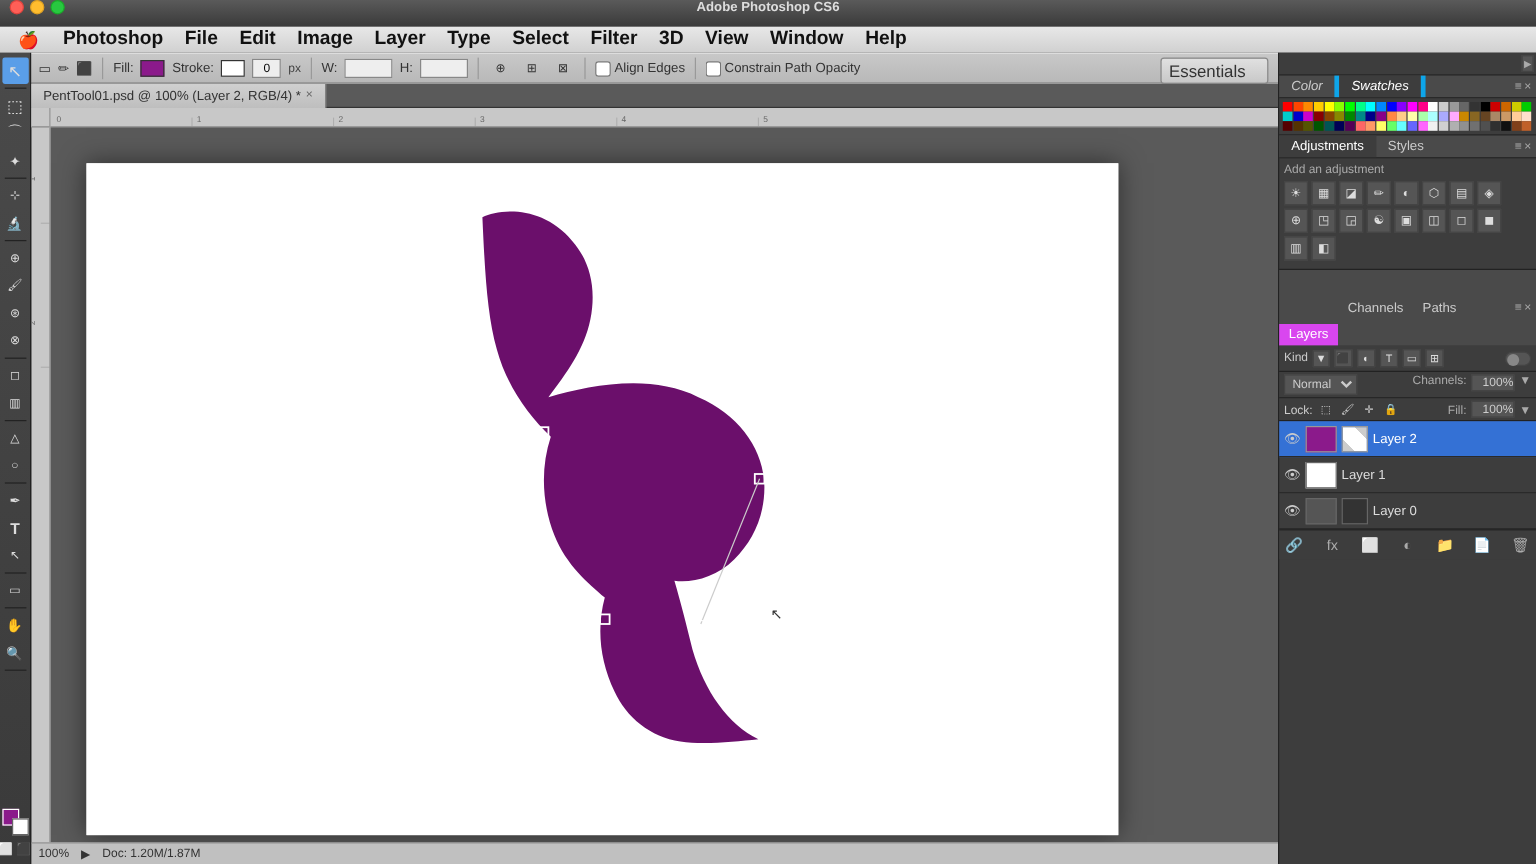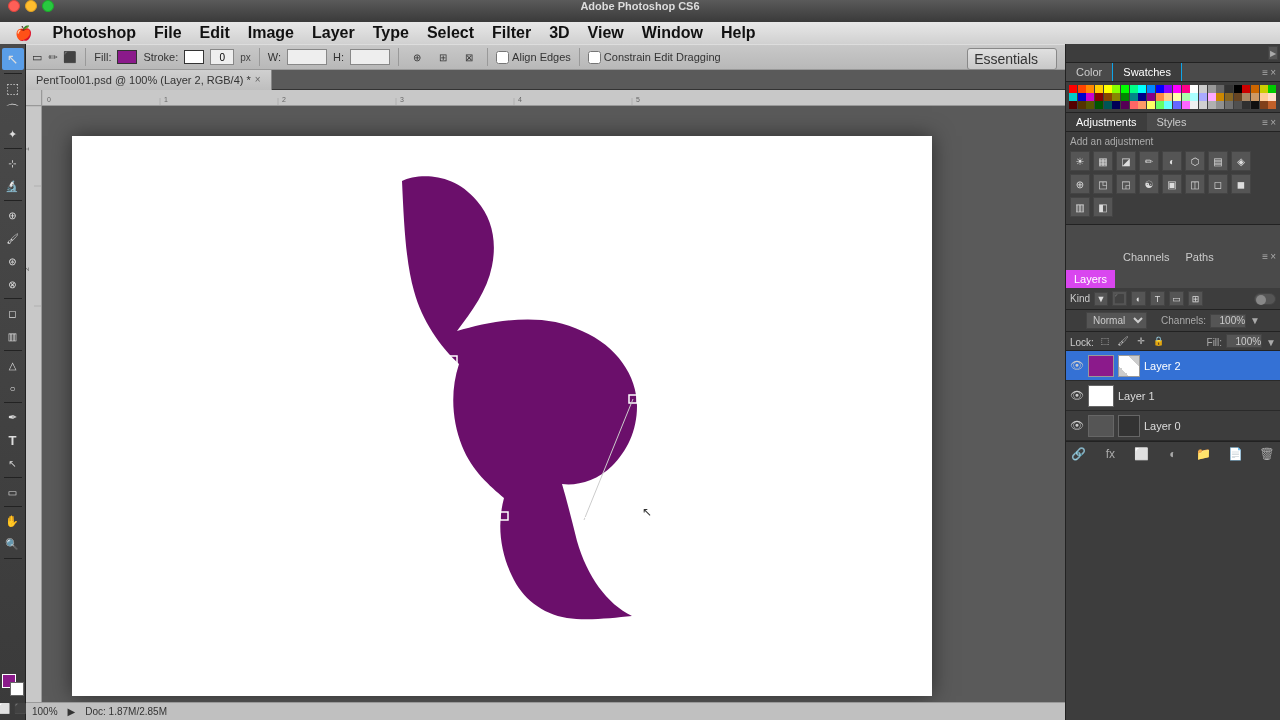--- a/index.html
+++ b/index.html
@@ -270,21 +270,22 @@
       background: #3d3d3d;
       display: flex;
       flex-direction: column;
       border-left: 1px solid #222;
     }
     .panel-tab {
       padding: 3px 10px;
       font-size: 11px;
       color: #ccc;
       cursor: pointer;
-      border-right: 1px solid #0ea5e9;
+      border-right: 4px solid #0ea5e9;
+      font-style: italic;
     }
     .panel-tab.active {
       background: #3d3d3d;
       color: #fff;
     }
 
     
     .swatches-grid {
       display: grid;
       grid-template-columns: repeat(24, 1fr);
@@ -367,22 +368,21 @@
       border: 1px solid #444;
       display: flex;
       align-items: center;
       justify-content: center;
       font-size: 9px;
       color: #ddd;
       cursor: pointer;
     }
     .blend-row {
       display: flex;
-      align-items: center;
-      padding: 2px 20px;
+      padding: 2px 4px;
       gap: 4px;
       background: #3d3d3d;
       border-bottom: 1px solid #222;
       font-size: 10px;
     }
     .blend-select {
       background: #555;
       border: 1px solid #444;
       color: #ccc;
       font-size: 10px;
@@ -561,21 +561,21 @@
       <div class="opt-icon-btn" style="font-size:10px">⊞</div>
       <div class="opt-icon-btn" style="font-size:10px">⊠</div>
       <div class="opt-divider"></div>
       <label class="opt-checkbox">
         <input type="checkbox" style="">
         <span>Align Edges</span>
       </label>
       <div class="opt-divider"></div>
       <label class="opt-checkbox">
         <input type="checkbox" style="">
-        <span>Constrain Edit Dragging</span>
+        <span>Constrain Path Opacity</span>
       </label>
       <div class="essentials-dropdown">Essentials</div>
     </div>
 
     <div class="doc-tab-bar">
       <div class="doc-tab">
         <span>PentTool01.psd @ 100% (Layer 2, RGB/4) *</span>
         <span class="close-x">×</span>
       </div>
     </div>
@@ -655,21 +655,21 @@
 
                 <text x="570" y="380" font-size="12" fill="#333">↖</text>
               </svg>
             </div>
           </div>
         </div>
 
         <div class="status-bar">
           <span>100%</span>
           <span style="cursor:pointer;font-size:10px">▶</span>
-          <span>Doc: 1.87M/2.85M</span>
+          <span>Doc: 1.20M/1.87M</span>
         </div>
       </div>
     </div>
   </div>
 
   <div class="right-panel">
 
     <div style="display:flex;justify-content:flex-end;align-items:center;background:#3d3d3d;padding:2px 2px;border-bottom:1px solid #222;">
       <div style="width:10px;height:14px;background:#555;border:1px solid #444;cursor:pointer;display:flex;align-items:center;justify-content:center;font-size:8px;color:#aaa;">▶</div>
     </div>

